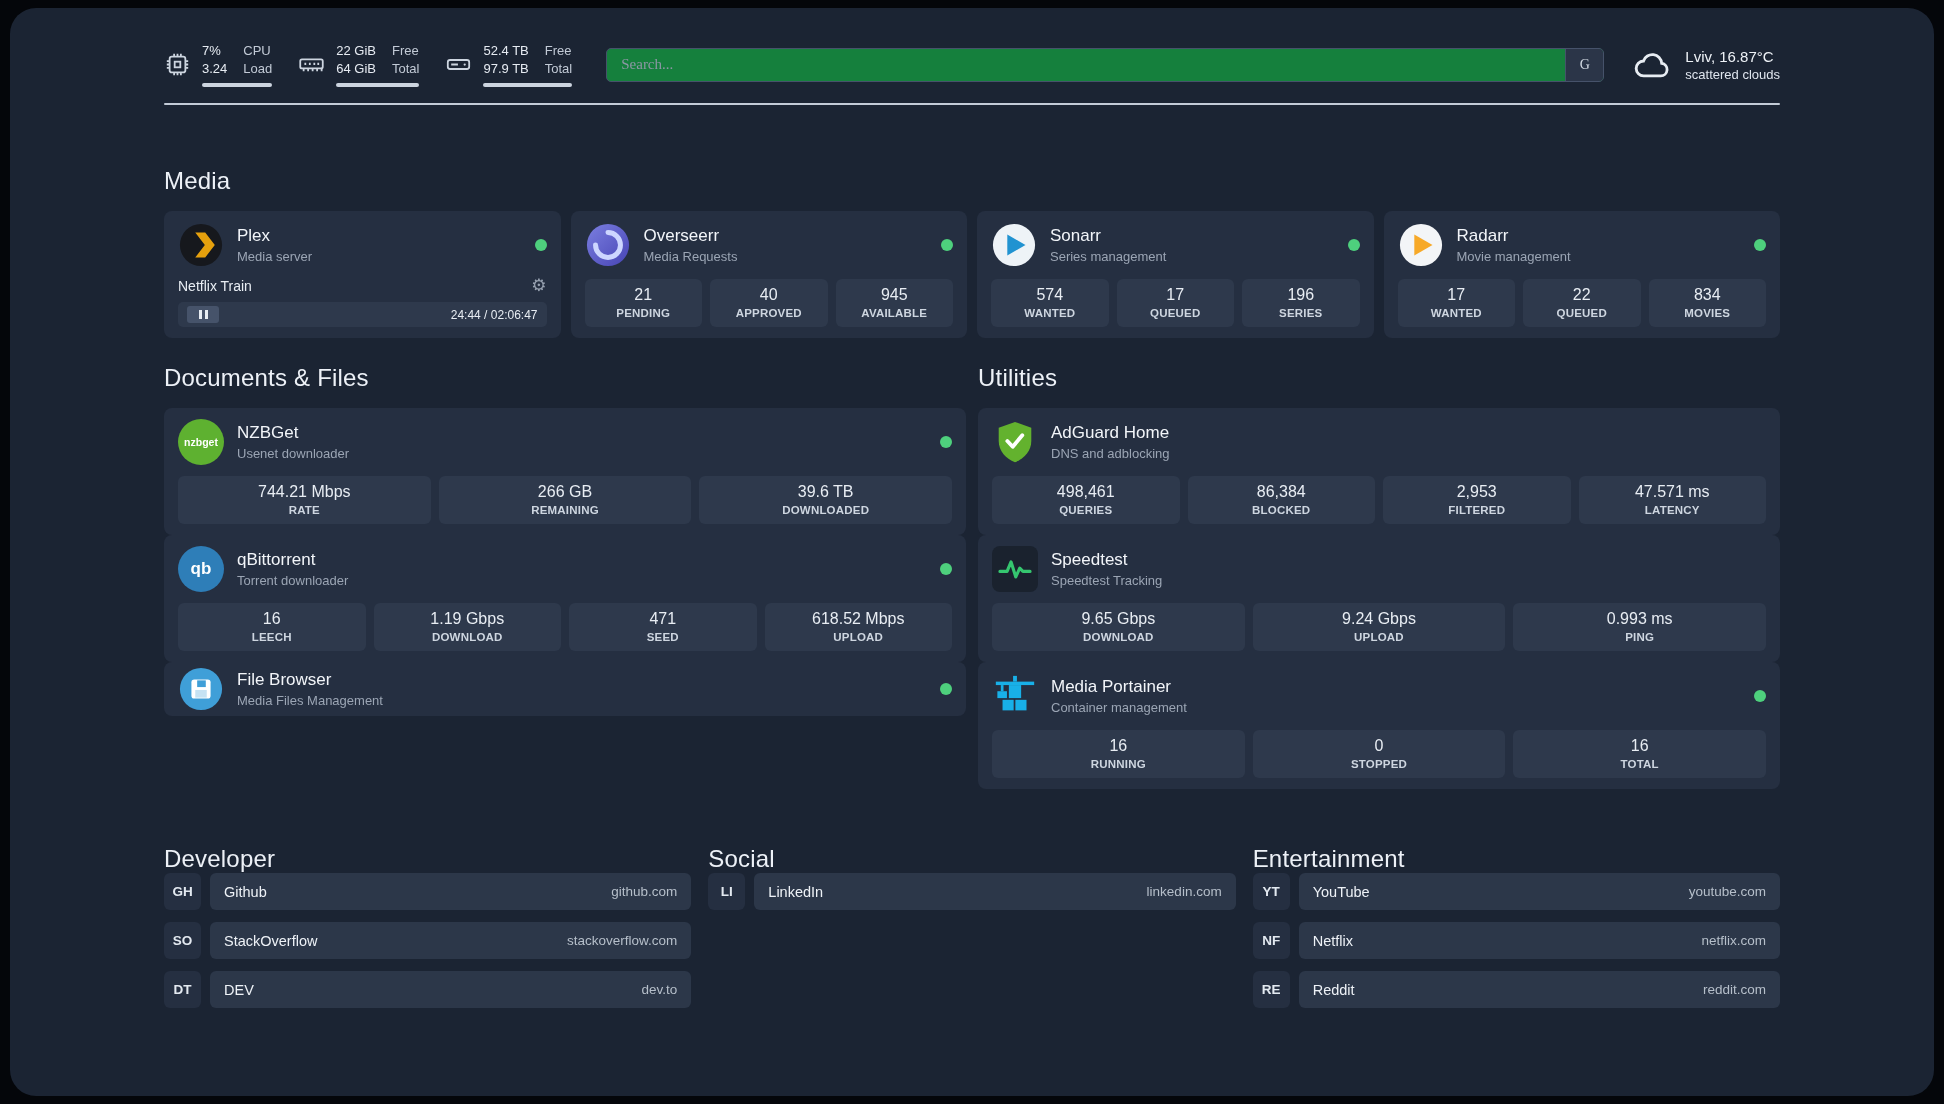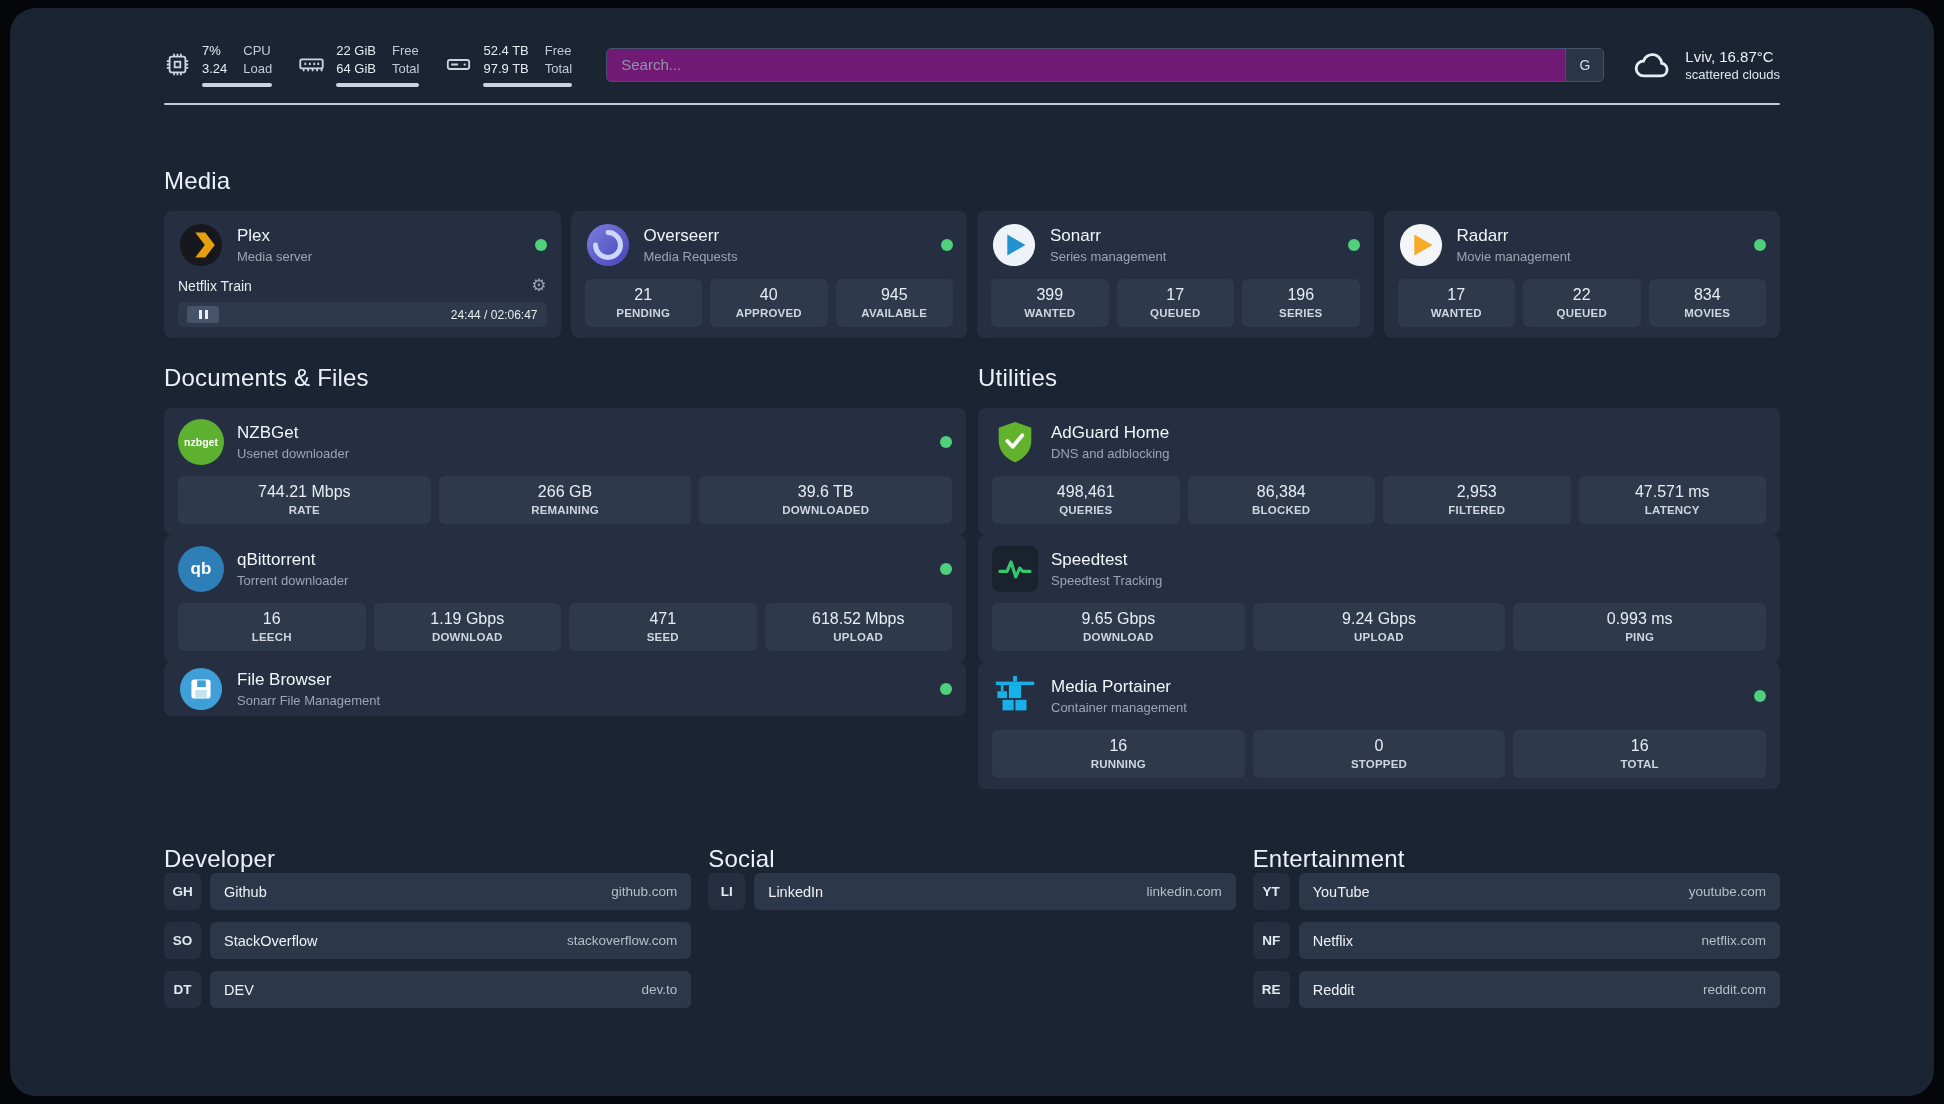--- a/index.html
+++ b/index.html
@@ -15,21 +15,21 @@
   .sys-icon { width: 27px; height: 27px; color: #cdd5e0; flex: 0 0 auto; }
   .sys-icon svg { width: 100%; height: 100%; }
   .sys-body { display: flex; flex-direction: column; }
   .sys-rows { display: flex; gap: 16px; font-size: 13px; line-height: 1.35; }
   .sys-col { display: flex; flex-direction: column; }
   .sys-col.vals { color: #e6ebf2; }
   .sys-col.labs { color: #c2cad6; }
   .sys-bar { margin-top: 6px; height: 4px; border-radius: 2px; background: #ccd4df; }
 
   .search { flex: 1; display: flex; align-items: stretch; height: 34px; margin: 0 28px 0 8px;
-    border: 1px solid #46526a; border-radius: 5px; background: #701a75; overflow: hidden; }
+    border: 1px solid #46526a; border-radius: 5px; background: #15803d; overflow: hidden; font-family: Liberation Serif, serif; }
   .search input { flex: 1; background: transparent; border: 0; outline: none; color: #dfe5ee;
     font-size: 15px; padding: 0 14px; font-family: inherit; }
   .search input::placeholder { color: #8d96a5; }
   .search .engine { width: 38px; display: flex; align-items: center; justify-content: center;
     background: #2b3548; color: #d3dae4; font-size: 14px; border-left: 1px solid #46526a; cursor: pointer; }
 
   .weather { display: flex; align-items: center; gap: 13px; }
   .weather-icon { width: 40px; height: 40px; color: #e7ecf2; }
   .weather-icon svg { width: 100%; height: 100%; }
   .weather-loc { font-size: 15px; color: #eef2f7; line-height: 1.35; }
@@ -276,21 +276,21 @@
             </svg>
           </span>
           <div class="titles">
             <div class="title">Sonarr</div>
             <div class="subtitle">Series management</div>
           </div>
           <span class="status-dot"></span>
         </div>
         <div class="stats cols-3">
           <div class="tile">
-            <div class="val">399</div>
+            <div class="val">574</div>
             <div class="lab">WANTED</div>
           </div>
           <div class="tile">
             <div class="val">17</div>
             <div class="lab">QUEUED</div>
           </div>
           <div class="tile">
             <div class="val">196</div>
             <div class="lab">SERIES</div>
           </div>
@@ -397,21 +397,21 @@
               <span class="app-icon">
                 <svg viewBox="0 0 24 24">
                   <circle cx="12" cy="12" r="11" fill="#3f9fd8"></circle>
                   <rect x="7" y="7" width="10" height="10" rx="1.5" fill="#ffffff"></rect>
                   <rect x="10" y="7.5" width="4.5" height="3.5" fill="#3f9fd8"></rect>
                   <rect x="9" y="12.5" width="6" height="4" fill="#3f9fd8" opacity="0.3"></rect>
                 </svg>
               </span>
               <div class="titles">
                 <div class="title">File Browser</div>
-                <div class="subtitle">Sonarr File Management</div>
+                <div class="subtitle">Media Files Management</div>
               </div>
               <span class="status-dot"></span>
             </div>
           </div>
 
         </div>
       </div>
 
       <div>
         <div class="section-heading col-heading">Utilities</div>

